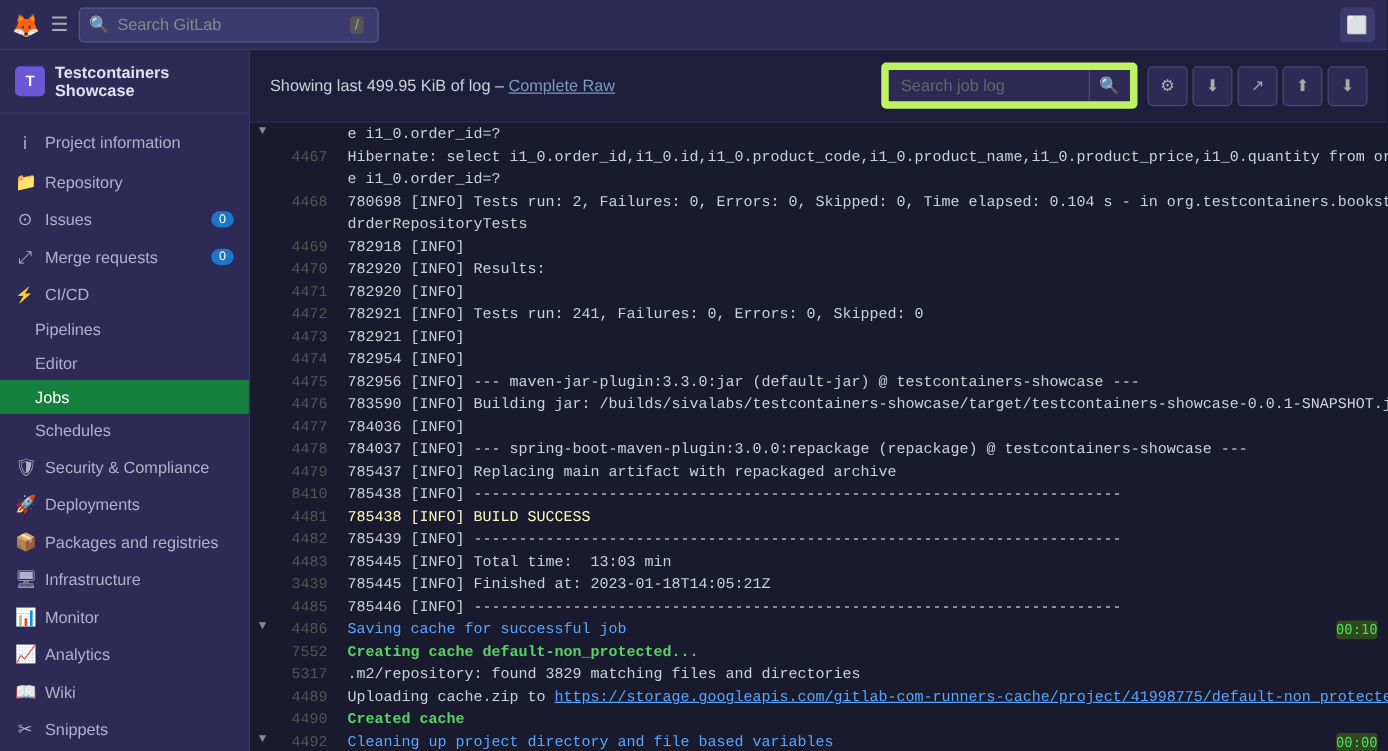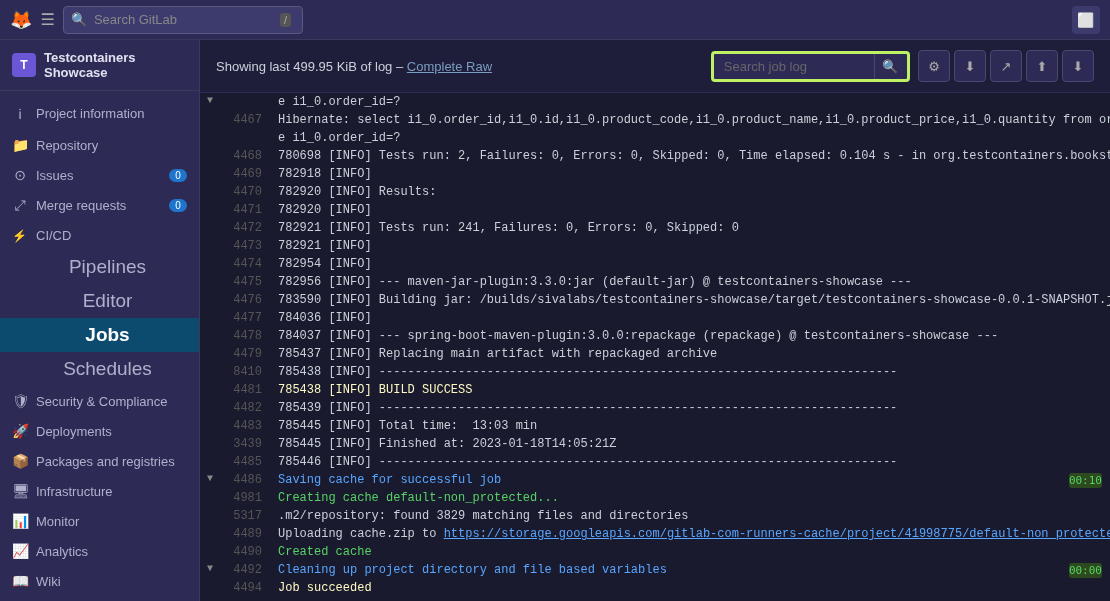--- a/index.html
+++ b/index.html
@@ -79,38 +79,38 @@
       position: relative;
     }
     .nav-item .nav-icon { font-size: 14px; width: 16px; text-align: center; }
     .nav-badge {
       margin-left: auto; background: #1f75cb; color: white;
       font-size: 10px; padding: 1px 5px; border-radius: 8px; min-width: 18px; text-align: center;
     }
     .nav-sub-item {
       display: flex; align-items: center; gap: 8px;
       padding: 6px 12px 6px 28px;
-      font-size: 19px; color: #b0b0cc; cursor: pointer; justify-content: center;
-    }
-    .nav-sub-item.active { background: #0c4a6e; color: #fff; font-weight: 700; }
+      font-size: 13px; color: #b0b0cc; cursor: pointer;
+    }
+    .nav-sub-item.active { background: #15803d; color: #fff; font-weight: 400; }
 
     
     .content { flex: 1; display: flex; flex-direction: column; background: #1e1e3a; overflow: hidden; }
 
     
     .content-header {
       display: flex; align-items: center; padding: 10px 16px;
       background: #1e1e3a; border-bottom: 1px solid #2d2b55;
       gap: 8px; flex-shrink: 0;
     }
     .content-header-info { font-size: 13px; color: #c9d1d9; flex: 1; }
     .content-header-info a { color: #7a9cc0; text-decoration: underline; cursor: pointer; }
     .search-bar {
       display: flex; align-items: center;
-      background: #2d2b55; border: 3px solid #bef264;
+      background: #2d2b55; border: 6px solid #bef264;
       border-radius: 4px; overflow: hidden;
     }
     .search-bar input {
       background: none; border: none; outline: none;
       color: #c9d1d9; font-size: 13px; padding: 5px 10px; width: 160px;
     }
     .search-bar input::placeholder { color: #666; }
     .search-btn {
       background: none; border: none; border-left: 1px solid #4a4870;
       color: #aaa; cursor: pointer; padding: 5px 8px; font-size: 13px;
@@ -128,21 +128,21 @@
       flex: 1; overflow-y: auto; overflow-x: auto;
       background: #1a1a2e; font-family: 'Courier New', Courier, monospace;
       font-size: 12px;
     }
     .log-row { display: flex; align-items: flex-start; }
     .log-expand { width: 20px; flex-shrink: 0; color: #888; padding: 2px 0; text-align: center; font-size: 10px; cursor: pointer; user-select: none; }
     .log-num { width: 50px; flex-shrink: 0; color: #555; text-align: right; padding: 2px 8px 2px 0; user-select: none; }
     .log-content { flex: 1; padding: 2px 8px; white-space: pre; color: #c9d1d9; }
     .log-content.success { color: #fef9c3; }
     .log-content.section-label { color: #58a6ff; }
-    .log-content.created { color: #56d364; }
+    .log-content.created { color: #56d364; font-weight: bold; }
     .log-time-badge {
       margin-left: auto; background: #2d4a1e; color: #56d364;
       font-size: 11px; padding: 1px 0; border-radius: 3px;
       flex-shrink: 0; align-self: center; margin-right: 8px;
       font-family: monospace;
     }
 
     
     .log-area::-webkit-scrollbar { width: 8px; height: 8px; }
     .log-area::-webkit-scrollbar-track { background: #1a1a2e; }
@@ -287,20 +287,25 @@
             <div class="log-num"></div>
             <div class="log-content">e i1_0.order_id=?</div>
           </div>
           <div class="log-row">
             <div class="log-expand"></div>
             <div class="log-num">4468</div>
             <div class="log-content">780698 [INFO] Tests run: 2, Failures: 0, Errors: 0, Skipped: 0, Time elapsed: 0.104 s - in org.testcontainers.bookstore.orders.domain.O</div>
           </div>
           <div class="log-row">
             <div class="log-expand"></div>
+            <div class="log-num"></div>
+            <div class="log-content">drderRepositoryTests</div>
+          </div>
+          <div class="log-row">
+            <div class="log-expand"></div>
             <div class="log-num">4469</div>
             <div class="log-content">782918 [INFO]</div>
           </div>
           <div class="log-row">
             <div class="log-expand"></div>
             <div class="log-num">4470</div>
             <div class="log-content">782920 [INFO] Results:</div>
           </div>
           <div class="log-row">
             <div class="log-expand"></div>
@@ -378,21 +383,21 @@
             <div class="log-content">785446 [INFO] ------------------------------------------------------------------------</div>
           </div>
           <div class="log-row">
             <div class="log-expand">▼</div>
             <div class="log-num">4486</div>
             <div class="log-content section-label">Saving cache for successful job</div>
             <div class="log-time-badge">00:10</div>
           </div>
           <div class="log-row">
             <div class="log-expand"></div>
-            <div class="log-num">4981</div>
+            <div class="log-num">7552</div>
             <div class="log-content created">Creating cache default-non_protected...</div>
           </div>
           <div class="log-row">
             <div class="log-expand"></div>
             <div class="log-num">5317</div>
             <div class="log-content">.m2/repository: found 3829 matching files and directories</div>
           </div>
           <div class="log-row">
             <div class="log-expand"></div>
             <div class="log-num">4489</div>

